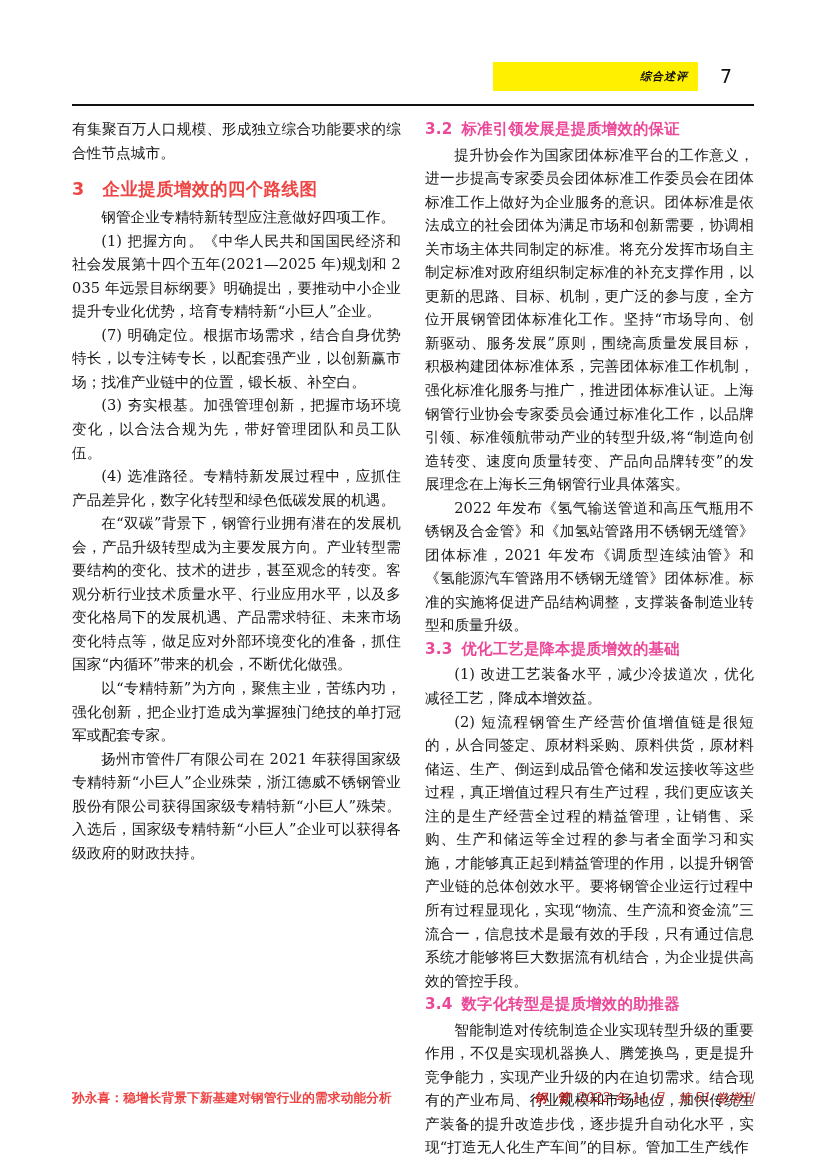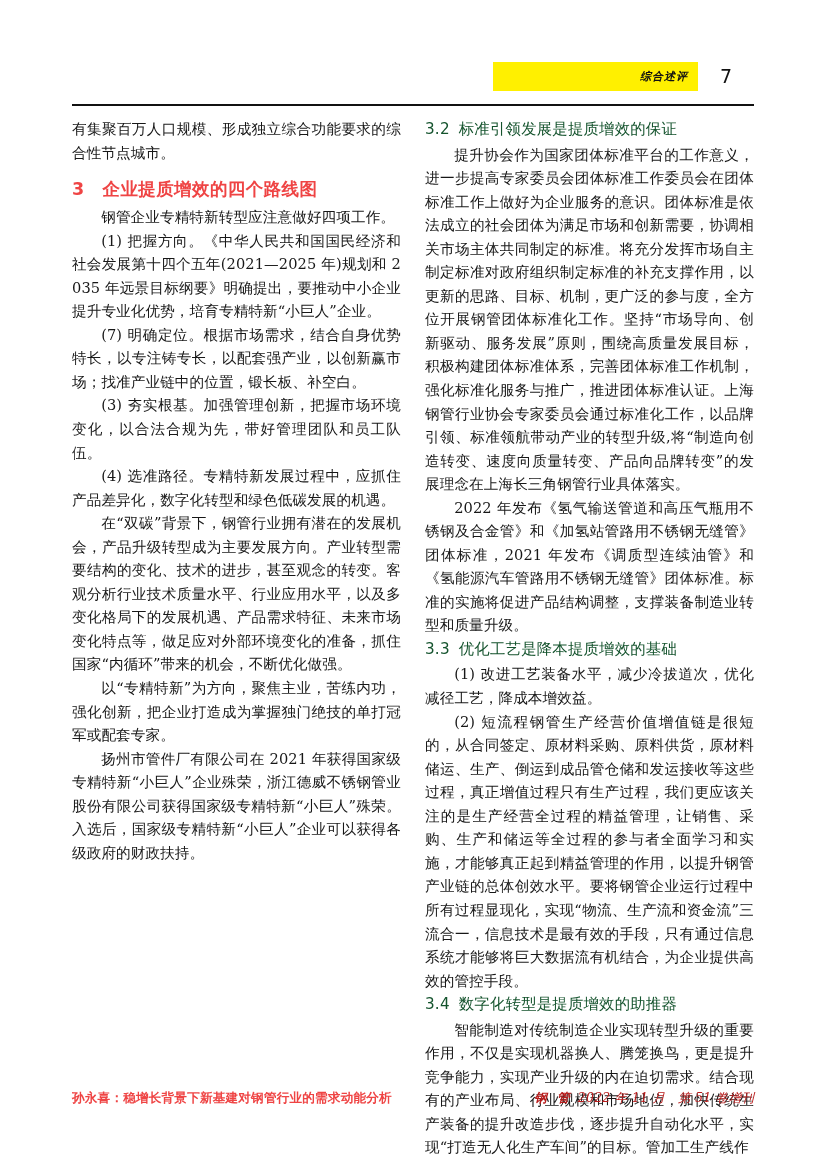--- a/index.html
+++ b/index.html
@@ -109,24 +109,24 @@
     font-size: 17.5px;
     font-weight: 700;
     line-height: 26px;
     letter-spacing: 0.4px;
     color: #ef4444;
   }
   h3.h-sub {
     margin: 1px 0 1px 0;
     font-family: "DejaVu Sans", "Liberation Sans", sans-serif;
     font-size: 15.2px;
-    font-weight: 400;
+    font-weight: 700;
     line-height: 23.5px;
     letter-spacing: 0.2px;
-    color: #14532d;
+    color: #ec4899;
   }
   h3.h-sub .num {
     font-family: "DejaVu Sans", "Liberation Sans", sans-serif;
     margin-right: 9px;
   }
   h3.h-sub .txt {
     font-family: "DejaVu Serif", "Liberation Serif", serif;
     font-size: 15.4px;
   }
 

